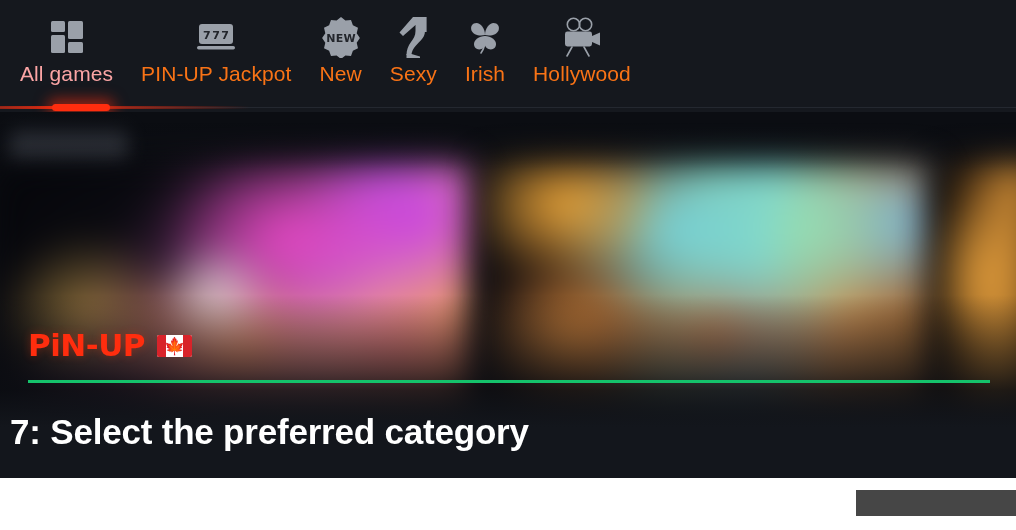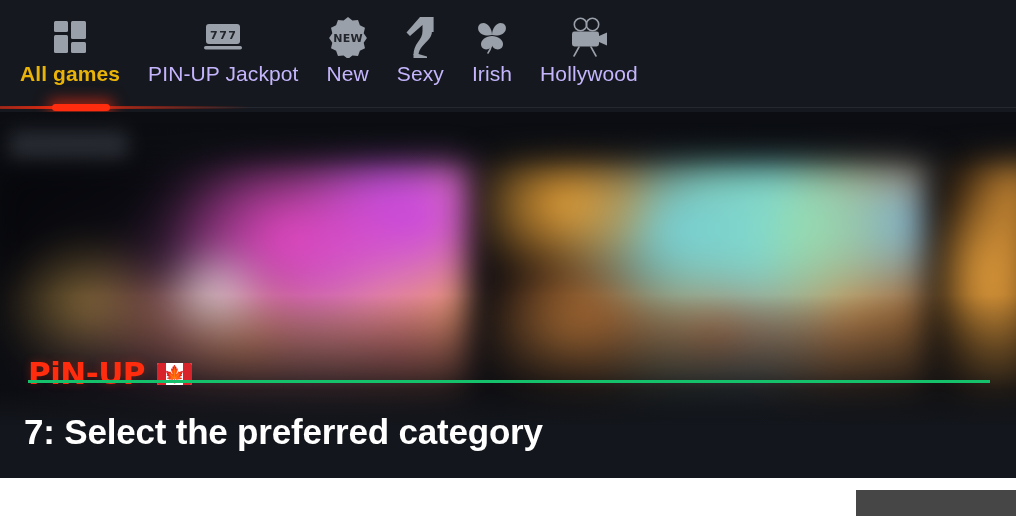--- a/index.html
+++ b/index.html
@@ -46,27 +46,27 @@
     user-select:none;
   }
   .nav-icon {
     height:46px;
     display:flex; align-items:center; justify-content:center;
     margin-bottom:2px;
   }
   .nav-label {
     font-size:21px;
     line-height:24px;
-    color:#c4b5fd;
+    color:#f97316;
     white-space:nowrap;
     letter-spacing:0.1px;
   }
   .nav-item.active .nav-label {
-    color:#eab308;
-    font-weight:bold;
+    color:#fca5a5;
+    font-weight:normal;
   }
 
   
   #active-underline {
     position:absolute;
     left:52px; top:104px;
     width:58px; height:7px;
     background:#ff2d0e;
     border-radius:4px;
     box-shadow:0 0 14px 5px rgba(255,45,14,0.55);
@@ -173,21 +173,20 @@
   }
 
   
   #logo-row {
     position:absolute;
     left:28px; top:330px;
     display:flex;
     align-items:center;
     gap:12px;
     z-index:12;
-    margin-top:28px;
   }
   #logo-text {
     font-family:"DejaVu Sans", sans-serif;
     font-size:31px;
     font-weight:bold;
     color:#ff2d0e;
     letter-spacing:-0.5px;
     line-height:1;
     text-shadow:0 0 10px rgba(255,45,14,0.30);
   }
@@ -218,21 +217,21 @@
     position:absolute;
     left:28px; top:380px;
     width:962px; height:3px;
     background:#15c26b;
     z-index:12;
   }
 
   
   #caption {
     position:absolute;
-    left:24px; top:406px;
+    left:10px; top:406px;
     font-size:35px;
     font-weight:bold;
     color:#ffffff;
     letter-spacing:-0.2px;
     line-height:52px;
     white-space:nowrap;
     z-index:12;
   }
 
   

